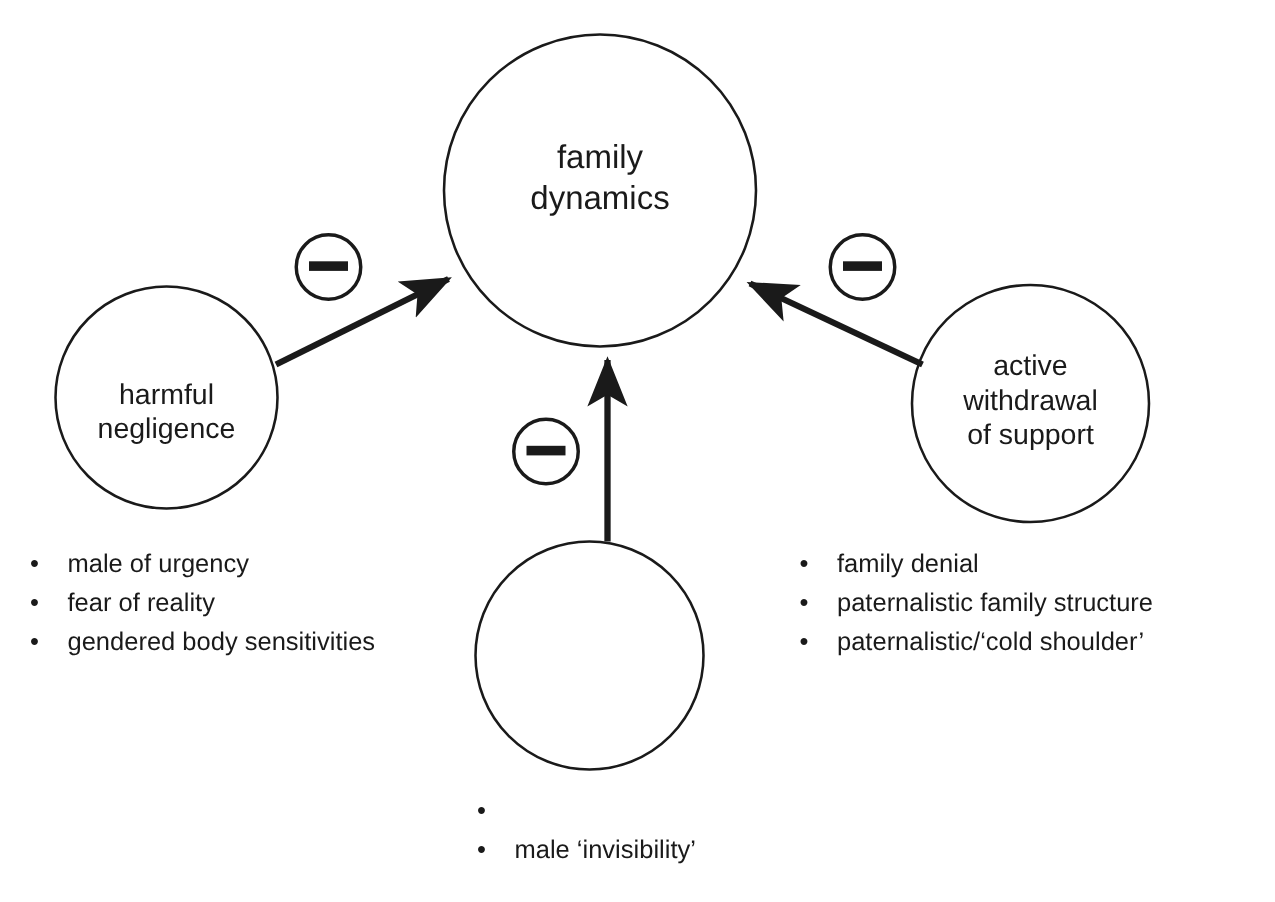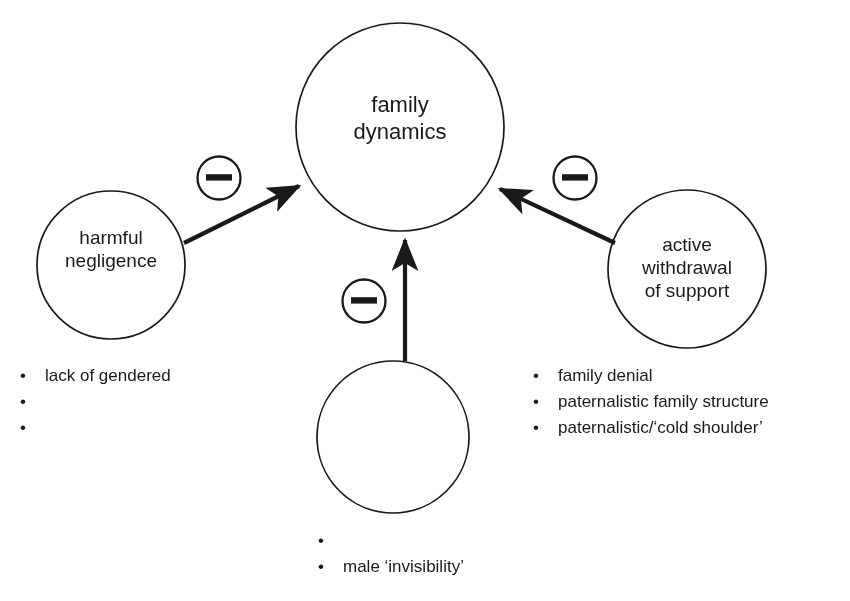--- a/index.html
+++ b/index.html
@@ -95,38 +95,40 @@
     </g>
     <g>
       <circle cx="364" cy="301" r="21.5" fill="#ffffff" stroke="#1a1a1a" stroke-width="2.3"></circle>
       <rect x="351" y="297.2" width="26" height="6.4" fill="#1a1a1a"></rect>
     </g>
   </svg>
 
   <div class="node-label center" style="left:296px; top:92px; width:208px;">family
 dynamics</div>
 
-  <div class="node-label side" style="left:26px; top:226px; width:170px;">harmful
+  <div class="node-label side" style="left:26px; top:252px; width:170px;">harmful
 negligence</div>
 
   <div class="node-label side" style="left:608px; top:233px; width:158px;">active
 withdrawal
 of support</div>
 
 
   <div class="bullet-list" style="left:20px; top:363px;">
     <div class="bullet-row">
       <span class="bullet-dot">•</span>
-      <span class="bullet-text">lack of gendered</span>
+      <span class="bullet-text">male of urgency</span>
     </div>
     <div class="bullet-row">
       <span class="bullet-dot">•</span>
+      <span class="bullet-text">fear of reality</span>
     </div>
     <div class="bullet-row">
       <span class="bullet-dot">•</span>
+      <span class="bullet-text">gendered body sensitivities</span>
     </div>
   </div>
 
   <div class="bullet-list" style="left:533px; top:363px;">
     <div class="bullet-row">
       <span class="bullet-dot">•</span>
       <span class="bullet-text">family denial</span>
     </div>
     <div class="bullet-row">
       <span class="bullet-dot">•</span>

